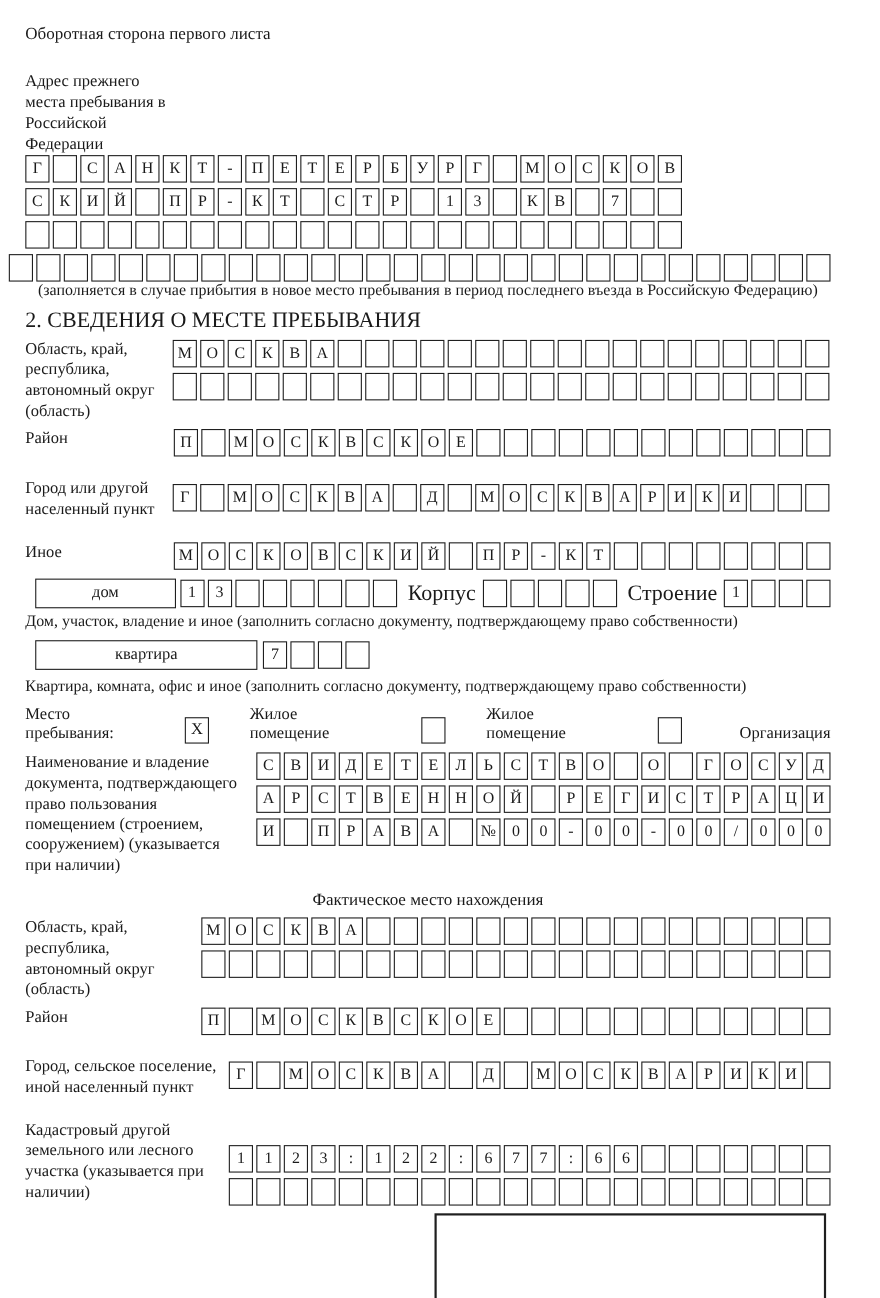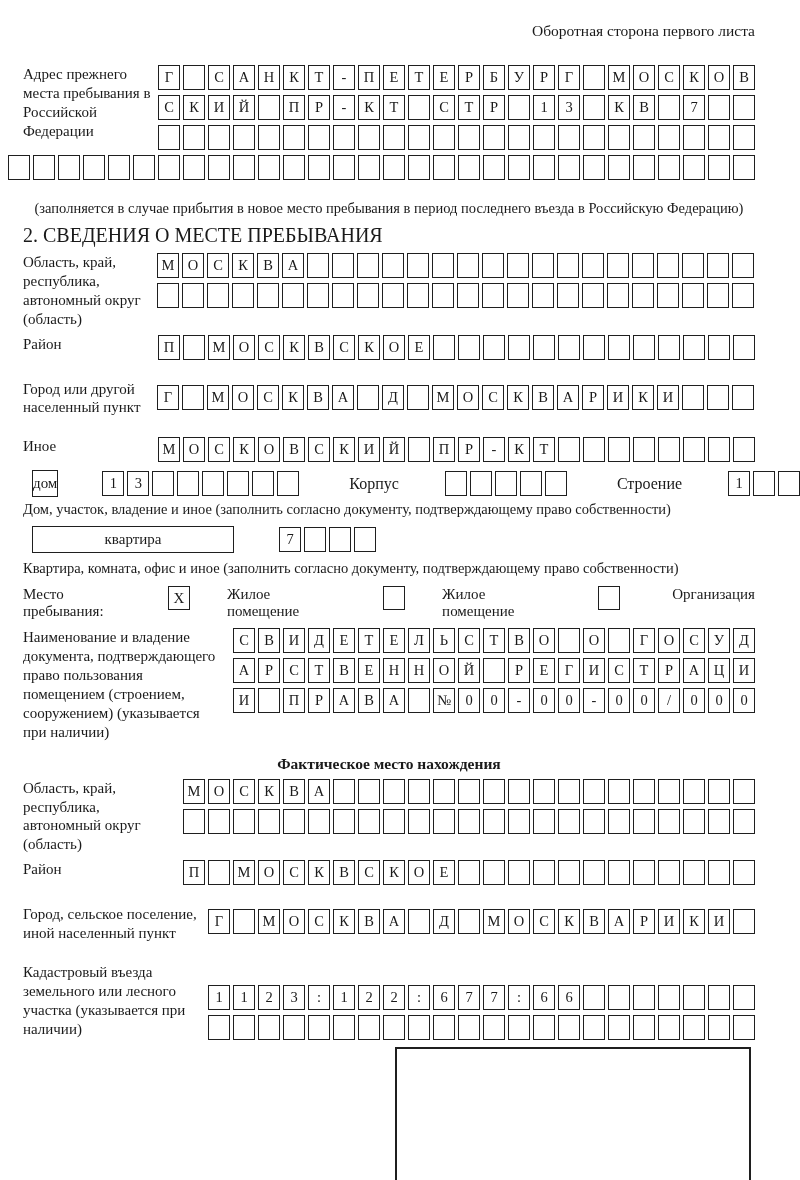--- a/index.html
+++ b/index.html
@@ -8,76 +8,76 @@
     width: 800px; height: 1180px;
     font-family: "Liberation Serif", "DejaVu Serif", serif;
     color: #1a1a1a;
     position: relative;
     overflow: hidden;
   }
   .page { padding: 0 45px 0 23px; }
 
   .header-note {
     margin-top: 22px;
-    text-align: right;
+    text-align: left;
     font-size: 15.5px;
   }
 
   
   .cell-row { display: flex; gap: 3px; }
   .cell {
     width: 22px; height: 25px;
     border: 1.6px solid #1f1f1f;
     display: flex; align-items: center; justify-content: center;
     font-size: 14.5px;
     flex: 0 0 auto;
     background: #fff;
   }
   .grid { display: flex; flex-direction: column; align-items: flex-end; gap: 5px; }
 
   .field-row { display: flex; align-items: flex-start; }
   .field-label { flex: 1 1 auto; font-size: 15px; line-height: 1.26; padding-right: 6px; }
 
-  .caption-center { text-align: center; font-size: 14.5px; margin-top: 20px; }
+  .caption-center { text-align: center; font-size: 14.5px; margin-top: 0; }
   .caption-left { font-size: 14.5px; margin-top: 4px; padding-left: 14px; }
 
   .section-title { text-align: left; font-size: 20px; font-weight: normal; margin-top: 7px; }
 
   .full-row { margin: 5px 0 0 -15px; }
 
-  .block1 { margin-top: 25px; }
+  .block1 { margin-top: 25px; flex-direction: column; }
   .mt6 { margin-top: 6px; }
   .mt4 { margin-top: 20px; }
   .mt8 { margin-top: 8px; }
 
   
-  .inline-row { display: flex; align-items: center; margin-top: 8px; margin-left: 9px; gap: 40px; }
+  .inline-row { display: flex; align-items: center; margin-top: 8px; margin-left: 9px; }
   .wide-box {
     border: 1.6px solid #1f1f1f; height: 27px;
     display: flex; align-items: center; justify-content: center;
     font-size: 15px;
   }
   .dom-box { width: 170px; margin-right: 4px; }
   .kvartira-box { width: 202px; margin-right: 5px; }
-  .between-label { font-size: 16px; margin: 0 6px 0 10px; }
+  .between-label { font-size: 20px; margin: 0 6px 0 10px; }
 
   
-  .mesto-row { display: flex; align-items: flex-start; margin-top: 9px; font-size: 15px; gap: 28px; }
+  .mesto-row { display: flex; align-items: flex-end; margin-top: 9px; font-size: 15px; gap: 28px; }
   .checkbox {
     width: 22px; height: 24px;
     border: 1.7px solid #1f1f1f;
     display: flex; align-items: center; justify-content: center;
     font-size: 15px; flex: 0 0 auto;
   }
   .mesto-label { margin-right: 10px; }
   .opt-label { margin-left: 9px; }
   .opt-gap { margin-left: 26px; }
   .mesto-note { font-size: 14.5px; margin: 2px 0 0 222px; }
 
-  .fact-title { text-align: center; font-size: 15.5px; font-weight: bold; margin-top: 13px; }
+  .fact-title { text-align: center; font-size: 15.5px; font-weight: normal; margin-top: 13px; }
   .fact-note { text-align: center; font-size: 14.5px; margin-top: 3px; line-height: 1.3; }
   .fact-note-wrap { margin-top: 7px; }
 
   .stamp-box {
     width: 356px; height: 176px;
     border: 2px solid #1f1f1f;
     margin: 7px 4px 0 auto;
     background: #fff;
   }
 </style>
@@ -600,21 +600,21 @@
           <div class="cell">Р</div>
           <div class="cell">И</div>
           <div class="cell">К</div>
           <div class="cell">И</div>
           <div class="cell"></div>
         </div>
     </div>
   </div>
 
   <div class="field-row mt4">
-    <div class="field-label" style="max-width:185px">Кадастровый въезда земельного или лесного участка (указывается при наличии)</div>
+    <div class="field-label" style="max-width:185px">Кадастровый другой земельного или лесного участка (указывается при наличии)</div>
     <div class="grid" style="padding-top:22px">
       <div class="cell-row">
           <div class="cell">1</div>
           <div class="cell">1</div>
           <div class="cell">2</div>
           <div class="cell">3</div>
           <div class="cell">:</div>
           <div class="cell">1</div>
           <div class="cell">2</div>
           <div class="cell">2</div>

